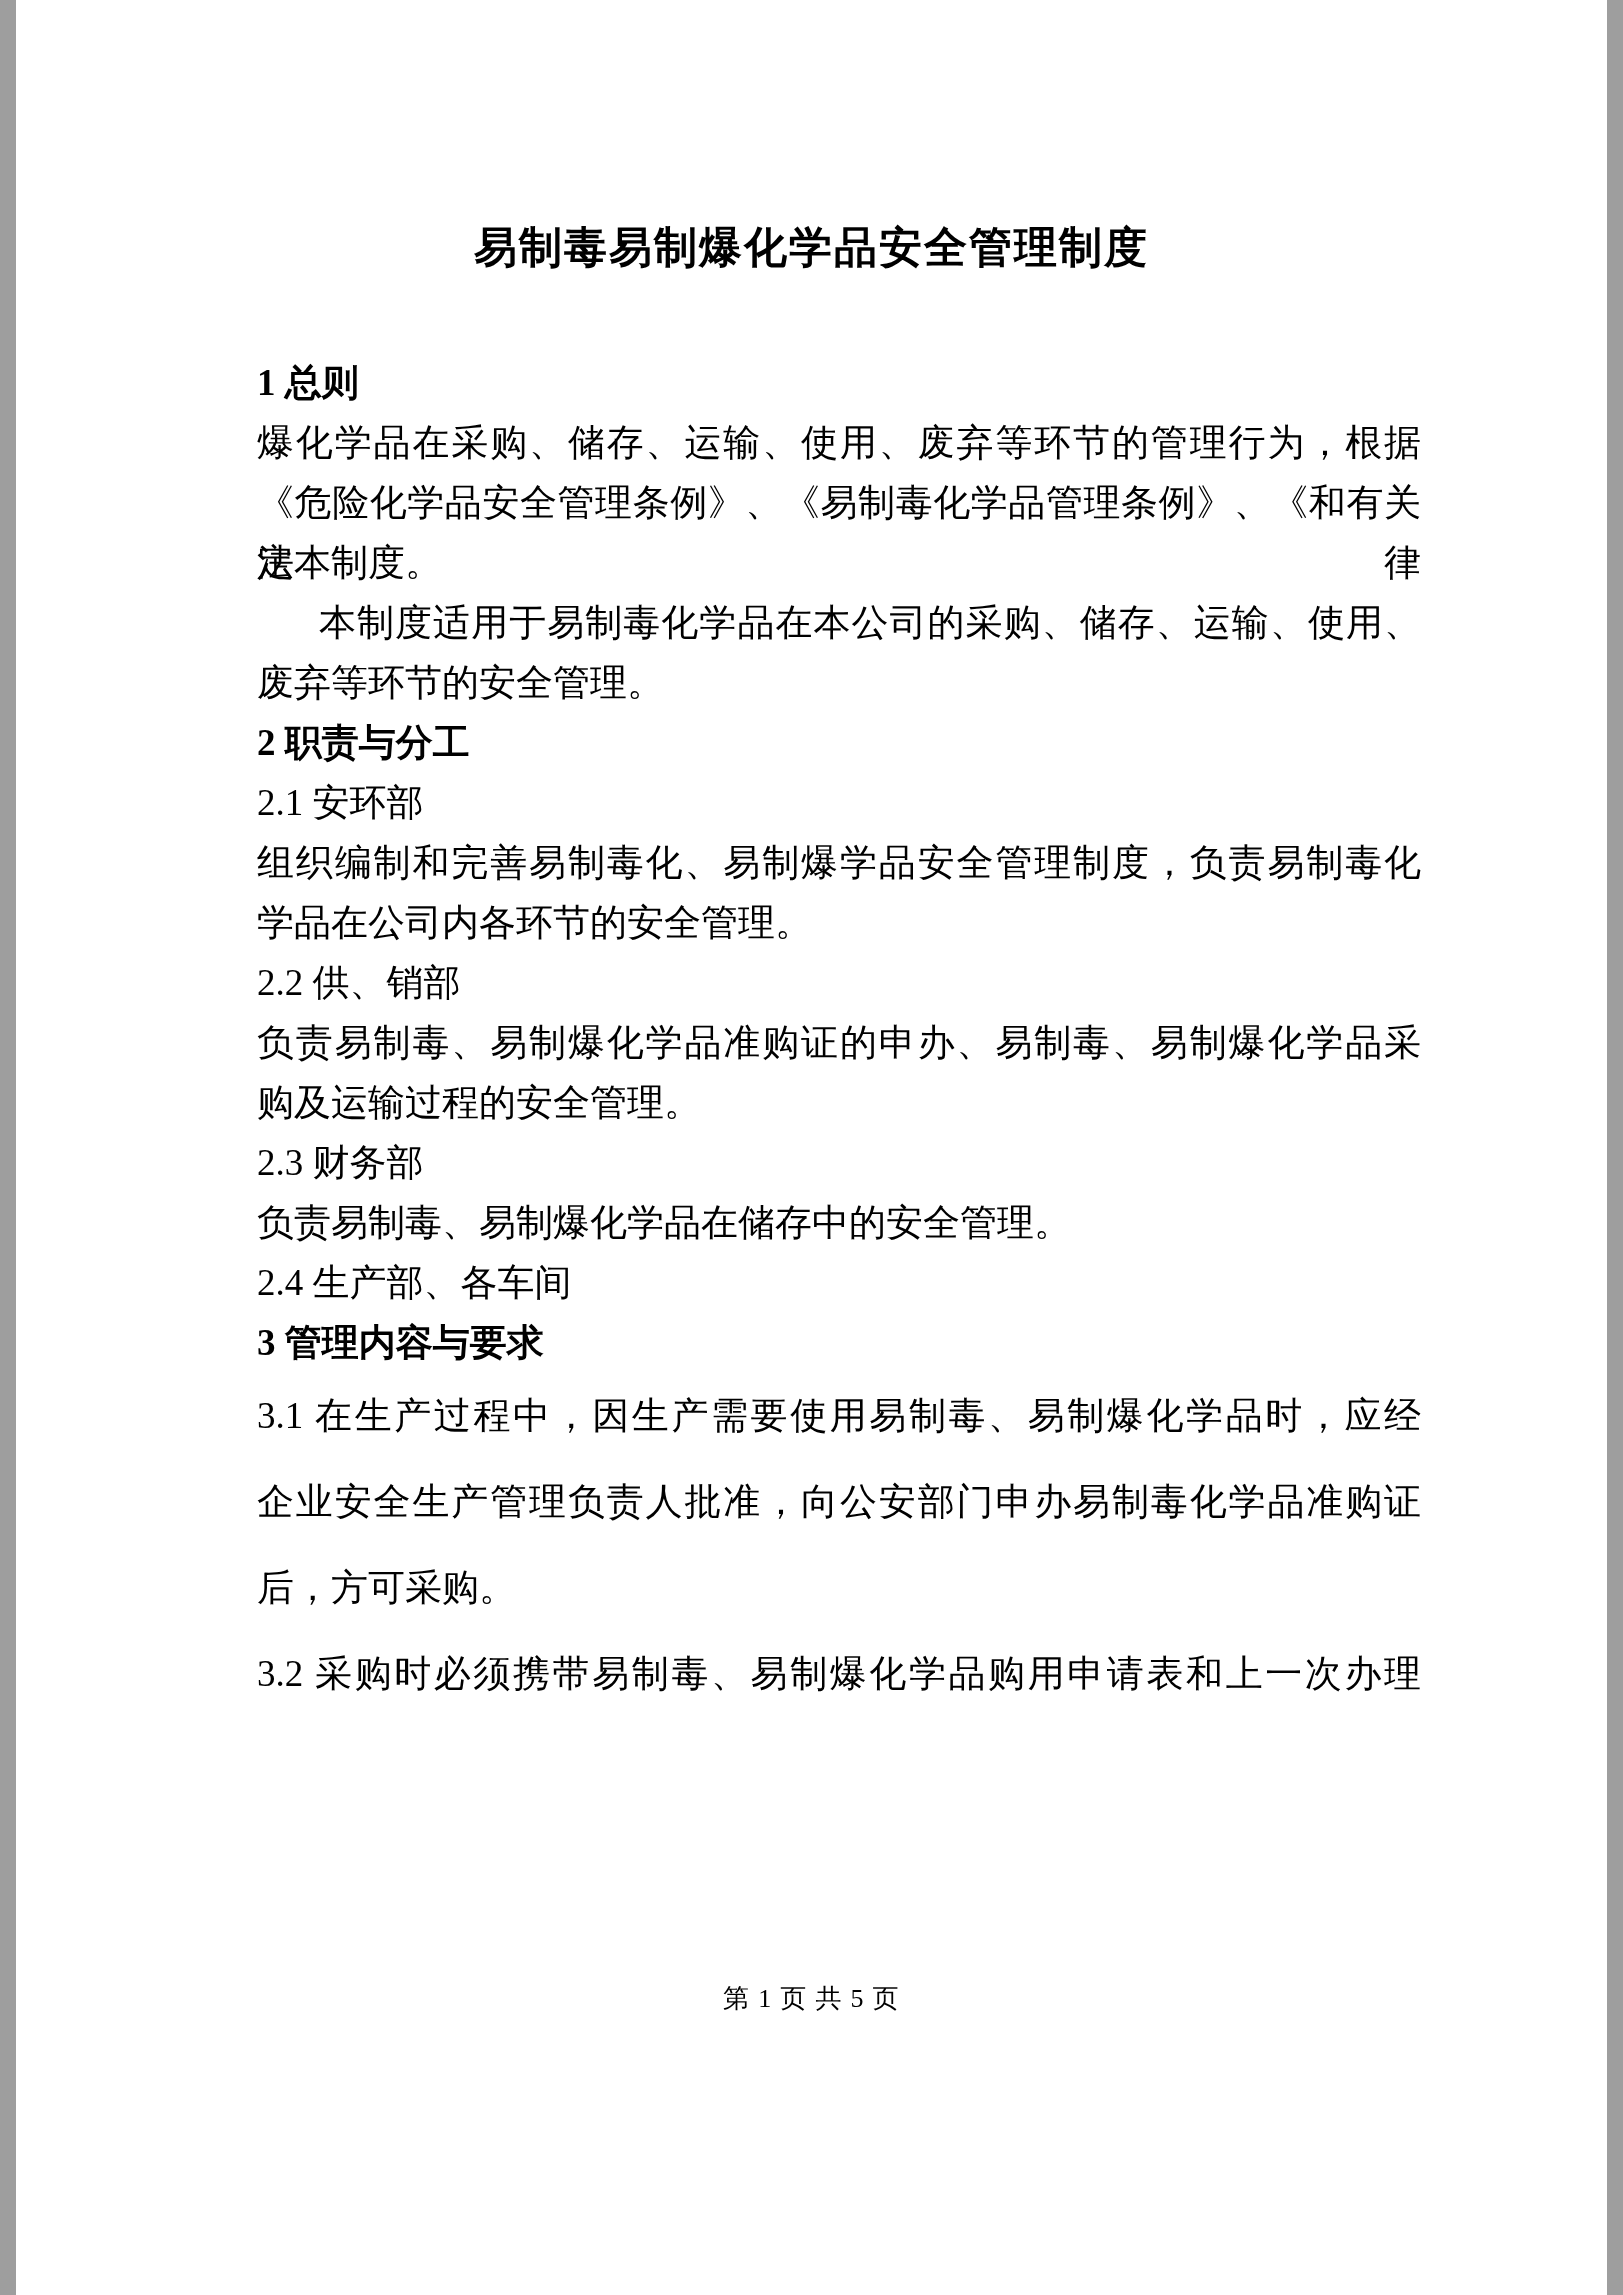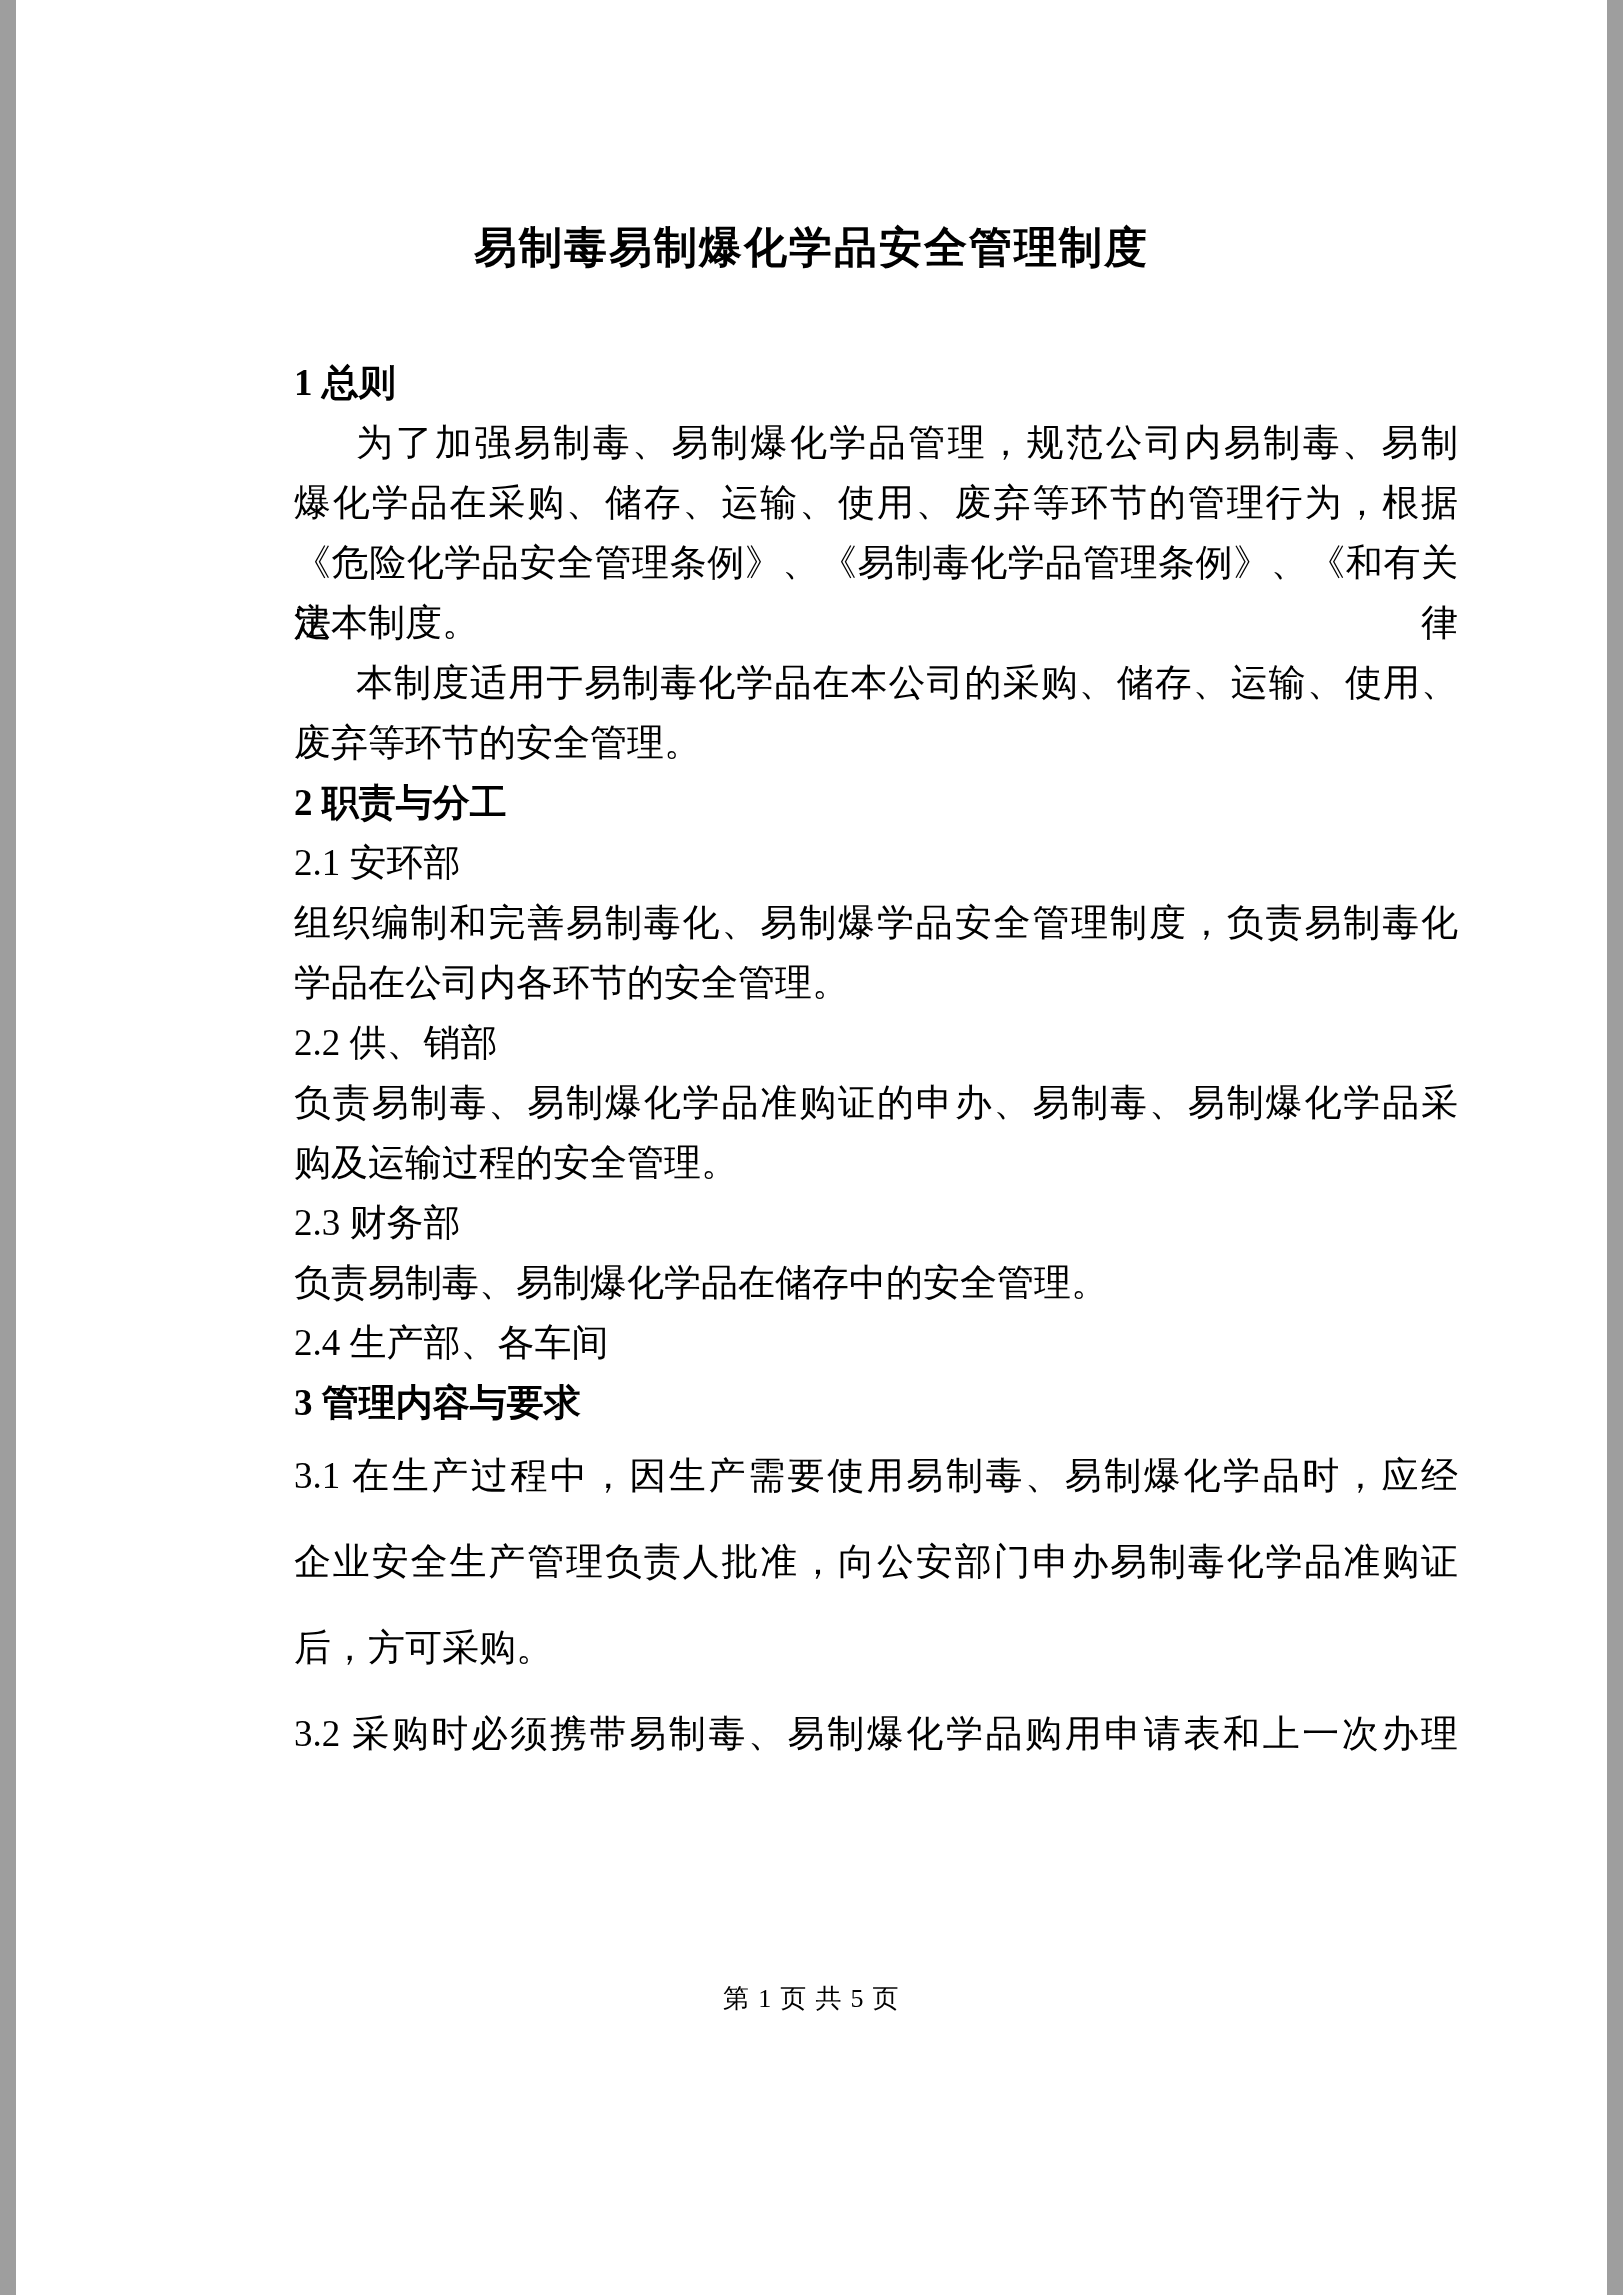--- a/index.html
+++ b/index.html
@@ -23,21 +23,20 @@
     font-size: 43px;
     line-height: 1.0;
     font-weight: bold;
     letter-spacing: 2px;
   }
   .content {
     position: absolute;
     left: 241px;
     top: 353px;
     width: 1164px;
-    margin-left: 37px;
   }
   .line {
     font-size: 37px;
     height: 60px;
     line-height: 60px;
     white-space: nowrap;
   }
   .line.j {
     white-space: normal;
     text-align: justify;
@@ -62,21 +61,20 @@
 </style>
 </head>
 <body>
 
 <div class="page">
 
   <h1 class="doc-title">易制毒易制爆化学品安全管理制度</h1>
 
   <main class="content">
     <div class="line h">1 总则</div>
-    <div class="line j indent">为了加强易制毒、易制爆化学品管理，规范公司内易制毒、易制</div>
     <div class="line j">爆化学品在采购、储存、运输、使用、废弃等环节的管理行为，根据</div>
     <div class="line j">《危险化学品安全管理条例》、《易制毒化学品管理条例》、《和有关法律</div>
     <div class="line">定本制度。</div>
     <div class="line j indent">本制度适用于易制毒化学品在本公司的采购、储存、运输、使用、</div>
     <div class="line">废弃等环节的安全管理。</div>
     <div class="line h">2 职责与分工</div>
     <div class="line">2.1 安环部</div>
     <div class="line j">组织编制和完善易制毒化、易制爆学品安全管理制度，负责易制毒化</div>
     <div class="line">学品在公司内各环节的安全管理。</div>
     <div class="line">2.2 供、销部</div>

